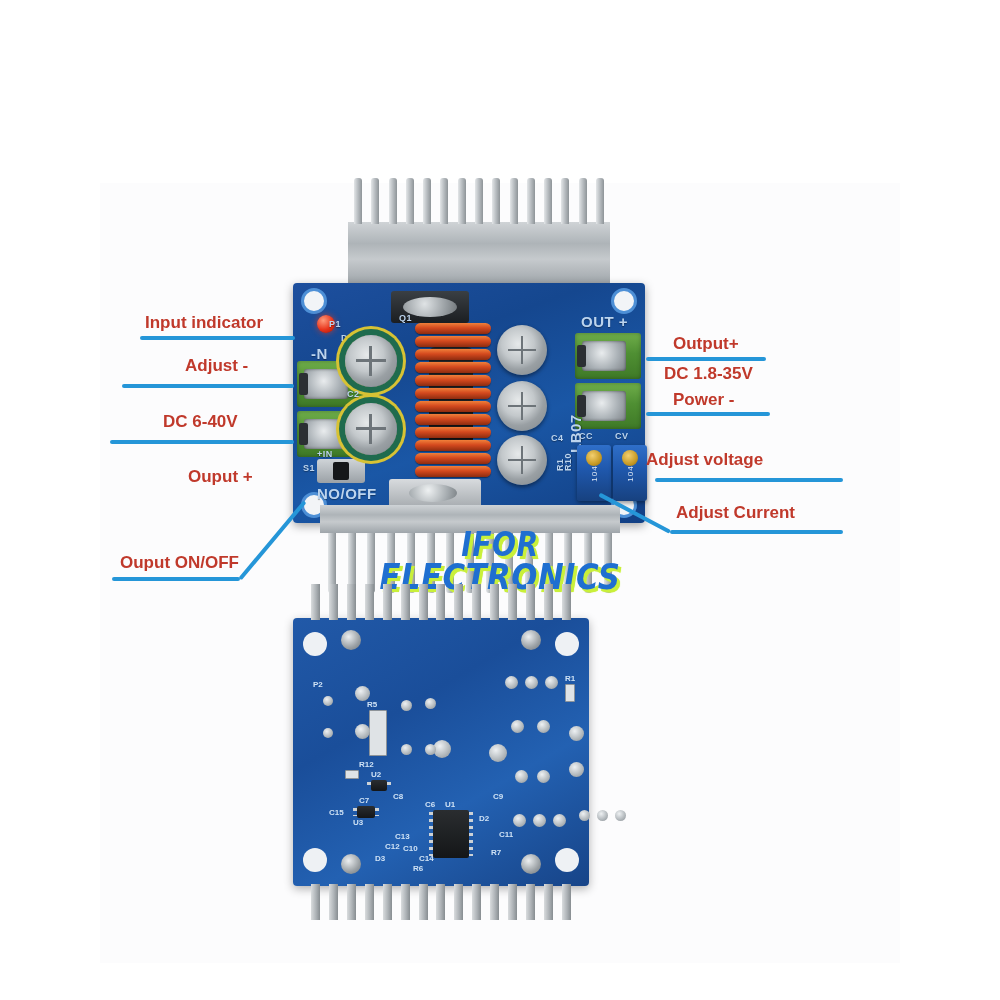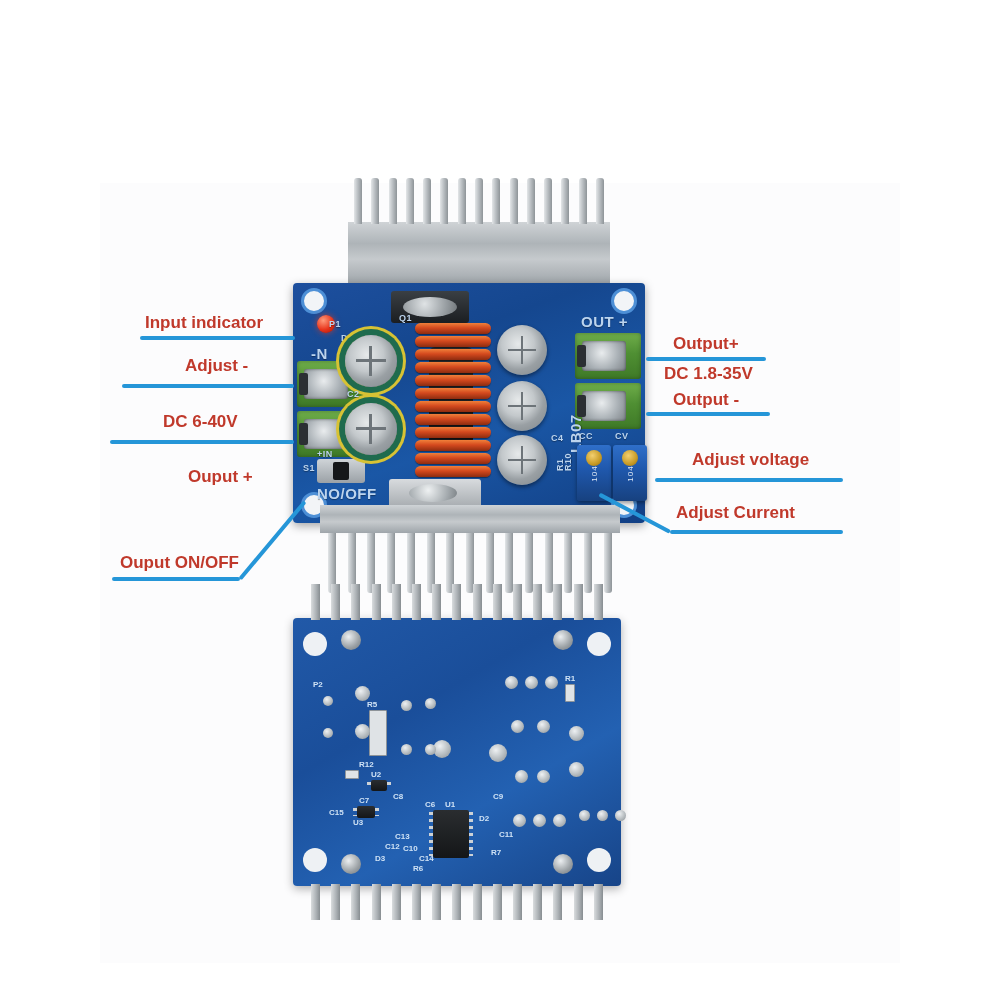--- a/index.html
+++ b/index.html
@@ -180,21 +180,21 @@
   .silk{
     position:absolute;color:#bcd4ee;font-size:9px;font-weight:700;
     font-family:"Liberation Sans",sans-serif;letter-spacing:.5px;
     text-shadow:0 1px 1px rgba(0,0,0,.35);
   }
   .silk.big{font-size:15px}
   .silk.rot{transform:rotate(-90deg);transform-origin:left top;}
 
   
   .board-bot{
-    position:absolute;left:293px;top:618px;width:328px;height:268px;
+    position:absolute;left:293px;top:618px;width:296px;height:268px;
     background:linear-gradient(150deg,#2159a8 0%,#1a4e9a 35%,#2361b2 65%,#174488 100%);
     border-radius:4px;box-shadow:0 3px 10px rgba(0,0,0,.3);
   }
   .hs-fin-row{position:absolute;left:18px;right:18px;height:36px;display:flex;justify-content:space-between;}
   .hs-fin-row .f{width:9px;height:100%;background:linear-gradient(90deg,#d9dcde,#aeb3b7 55%,#878d91);}
   .hs-above{top:-34px;}
   .hs-below{bottom:-34px;}
   .screw{
     position:absolute;width:20px;height:20px;border-radius:50%;
     background:radial-gradient(circle at 38% 34%,#eceff1,#9aa0a4 60%,#6f757a);
@@ -317,20 +317,24 @@
       <div class="fin"></div>
         <div class="fin"></div>
         <div class="fin"></div>
         <div class="fin"></div>
       <div class="fin"></div>
         <div class="fin"></div>
         <div class="fin"></div>
     </div>
   </div>
 
+  <div class="watermark">
+    <div class="wm-line wm1">IFOR</div>
+    <div class="wm-line wm2">ELECTRONICS</div>
+  </div>
 
   <div class="board-bot">
     <div class="hs-fin-row hs-above">
       <div class="f"></div>
         <div class="f"></div>
         <div class="f"></div>
         <div class="f"></div>
       <div class="f"></div>
         <div class="f"></div>
         <div class="f"></div>
@@ -455,26 +459,26 @@
   <div class="callout">
     <span class="ctext" style="left:673px;top:334px">Output+</span>
     <span class="lead" style="left:646px;top:357px;width:120px"></span>
   </div>
 
   <div class="callout">
     <span class="ctext" style="left:664px;top:364px">DC 1.8-35V</span>
   </div>
 
   <div class="callout">
-    <span class="ctext" style="left:673px;top:390px">Output -</span>
+    <span class="ctext" style="left:673px;top:390px">Power -</span>
     <span class="lead" style="left:646px;top:412px;width:124px"></span>
   </div>
 
   <div class="callout">
-    <span class="ctext" style="left:692px;top:450px">Adjust voltage</span>
+    <span class="ctext" style="left:646px;top:450px">Adjust voltage</span>
     <span class="lead" style="left:655px;top:478px;width:188px"></span>
   </div>
 
   <div class="callout">
     <span class="ctext" style="left:676px;top:503px">Adjust Current</span>
     <span class="lead" style="left:670px;top:530px;width:173px"></span>
     <span class="lead-diag" style="left:670px;top:530px;width:80px;transform:rotate(-152deg)"></span>
   </div>
 
 </div>

